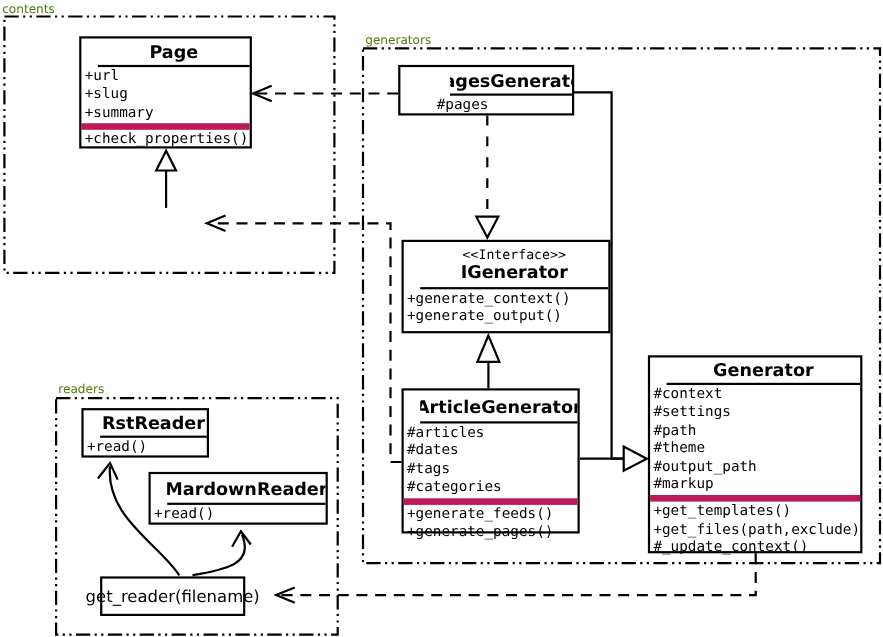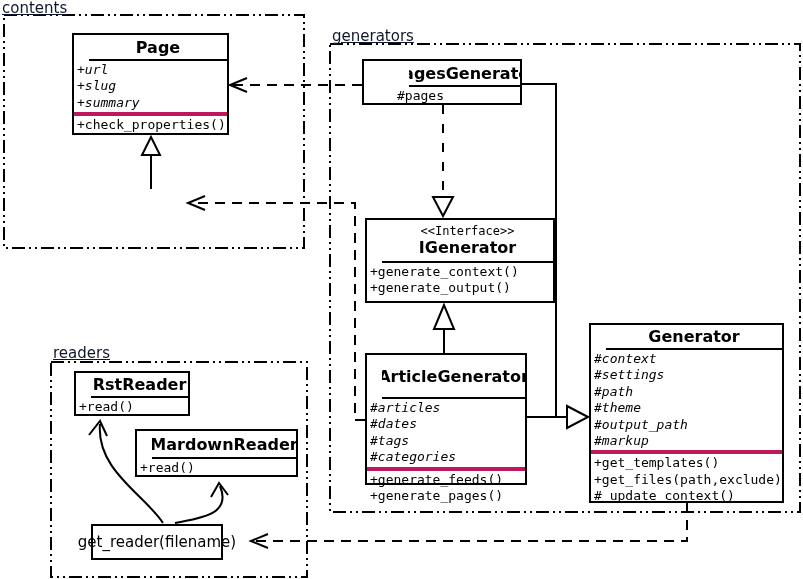--- a/index.html
+++ b/index.html
@@ -1,35 +1,35 @@
 <!DOCTYPE html>
 <html><head>
 <meta charset="utf-8">
 <style>
   html,body{margin:0;padding:0;background:#ffffff;}
   #canvas{position:relative;width:803px;height:579px;background:#ffffff;overflow:hidden;
           font-family:"DejaVu Sans","Liberation Sans",sans-serif;color:#000;}
   svg.layer{position:absolute;left:0;top:0;pointer-events:none;}
-  .pkg-label{position:absolute;font-size:15px;line-height:15px;color:#0f172a;white-space:nowrap;text-decoration:underline;}
+  .pkg-label{position:absolute;font-size:11px;line-height:15px;color:#4d7c0f;white-space:nowrap;}
   .classbox{position:absolute;background:#fff;border:2px solid #000;box-sizing:border-box;}
   .classbox .title{font-weight:bold;font-size:16px;text-align:right;border-bottom:2px solid #000;
                    display:flex;flex-direction:column;align-items:center;justify-content:center;
                    box-sizing:border-box;white-space:nowrap;overflow:hidden;margin-left:15px;}
   .classbox .title.only{border-bottom:none;height:100%;}
   .compartment{font-family:"DejaVu Sans Mono","Liberation Mono",monospace;font-size:13px;
                line-height:16.4px;padding:1px 3px;box-sizing:border-box;white-space:nowrap;overflow:hidden;}
-  .compartment.sep{border-bottom:4px solid #be185d;font-style:italic;}
+  .compartment.sep{border-bottom:6px solid #be185d;}
   .stereotype{font-family:"DejaVu Sans Mono","Liberation Mono",monospace;font-size:12px;font-weight:normal;}
   .plainbox{position:absolute;background:#fff;border:2px solid #000;box-sizing:border-box;
             display:flex;align-items:center;justify-content:center;font-size:15px;white-space:nowrap;}
   
   #box-page .title{height:26px;}
   #box-pagesgen .title{height:26px;}
   #box-igen .title{height:43px;}
-  #box-artgen .title{height:44px;}
+  #box-artgen .title{height:30px;}
   #box-generator .title{height:25px;}
   #box-rst .title{height:25px;}
   #box-mardown .title{height:28px;}
 </style>
 </head>
 <body>
 
 <div id="canvas">
 
   <svg class="layer" width="803" height="579">

